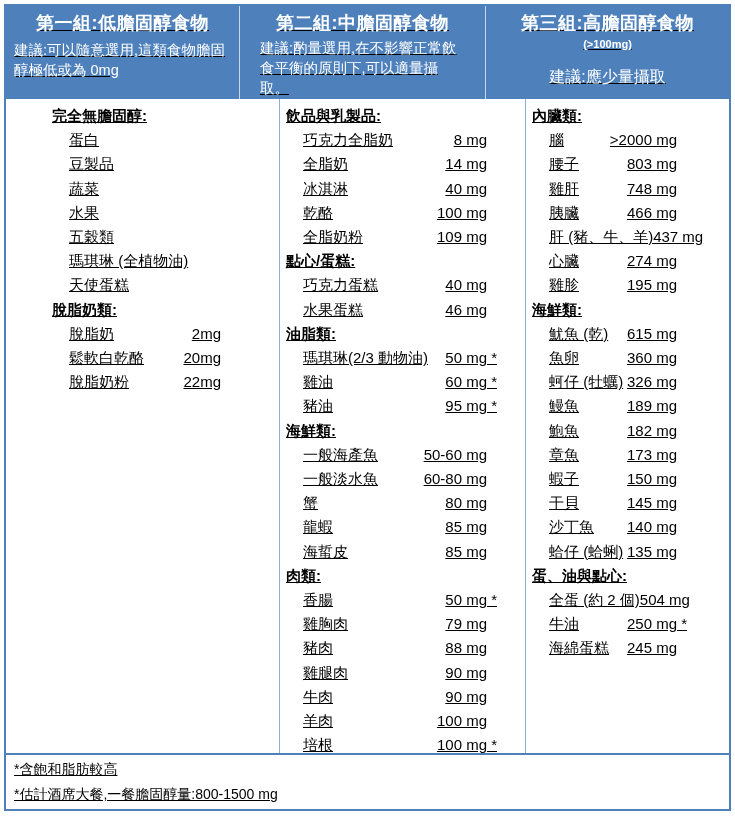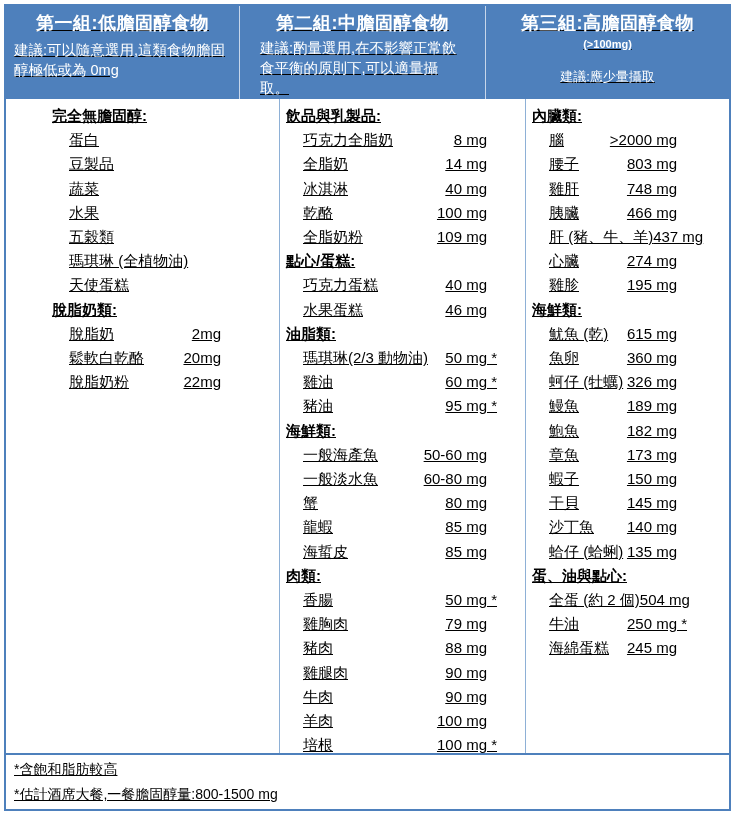--- a/index.html
+++ b/index.html
@@ -20,21 +20,21 @@
     background: #ffffff;
     text-decoration: underline;
   }
   
   .head-row { display: flex; background: #4E80BC; height: 93px; flex: 0 0 auto; }
   .hcell { color: #ffffff; padding: 4px 8px 0 8px; box-sizing: border-box; }
   .hcell + .hcell { border-left: 1px solid #c7d6ea; }
   .htitle { font-size: 18px; font-weight: bold; text-align: center; line-height: 26px; letter-spacing: 0.5px; }
   .hsub   { font-size: 11px; font-weight: bold; text-align: center; line-height: 17px; }
   .hadvice { font-size: 14.5px; line-height: 20px; margin-top: 4px; }
-  .hadvice.center { text-align: center; margin-top: 14px; font-size: 13px; }
+  .hadvice.center { text-align: center; margin-top: 14px; font-size: 16px; }
   .c1 .hadvice { padding-right: 13px; margin-top: 2px; margin-left: 12px; }
   
   .c0 { width: 233px; flex: 0 0 auto; }
   .c1 { width: 246px; flex: 0 0 auto; }
   .c2 { flex: 1 1 auto; }
   
   .body-row { display: flex; flex: 1 1 auto; min-height: 0; margin-left: 40px; }
   .bcol { box-sizing: border-box; padding-top: 5px; font-size: 15px; overflow: hidden; }
   .bcol + .bcol { border-left: 1px solid #8EB0D6; }
   .sec-h { font-weight: bold; padding-left: 6px; line-height: 24.2px; white-space: nowrap; }

